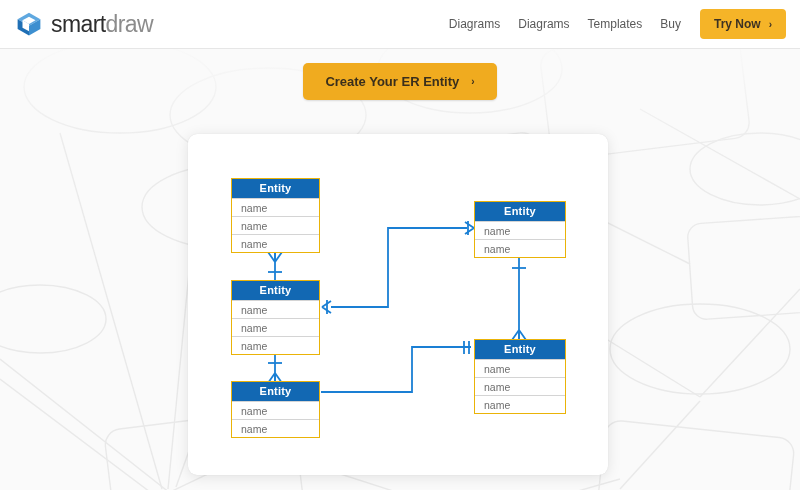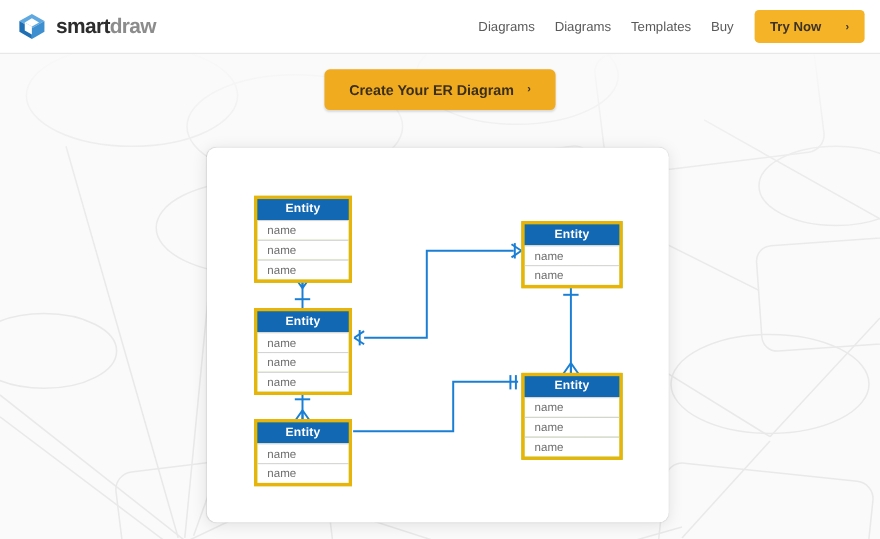--- a/index.html
+++ b/index.html
@@ -17,24 +17,24 @@
     width: 800px; height: 49px;
     background: #ffffff;
     border-bottom: 1px solid #e6e6e6;
     display: flex; align-items: center;
     z-index: 40;
   }
   .brand { display: flex; align-items: center; margin-left: 16px; }
   .brand-mark { width: 26px; height: 26px; flex: 0 0 26px; }
   .brand-text {
     margin-left: 9px;
-    font-size: 19px;
+    font-size: 23px;
     letter-spacing: -0.6px;
     line-height: 1;
-    font-weight: 700;
+    font-weight: 400;
   }
   .brand-text .smart { color: #2d2d2d; }
   .brand-text .draw  { color: #8c8c8c; }
 
   .nav { margin-left: auto; display: flex; align-items: center; margin-right: 14px; }
   .nav-item {
     font-size: 12px;
     color: #5a5a5a;
     padding: 6px 9px;
     cursor: pointer;
@@ -43,21 +43,21 @@
   .btn-try {
     margin-left: 10px;
     background: #f5b428;
     color: #3d3223;
     font-size: 12px;
     font-weight: bold;
     border: none;
     border-radius: 4px;
     padding: 8px 14px;
     cursor: pointer;
-    display: flex; align-items: center; gap: 22px;
+    display: flex; align-items: center; gap: 8px;
     white-space: nowrap;
   }
   .chev { font-size: 10px; font-weight: bold; }
 
   
   .bg-wrap {
     position: absolute; top: 49px; left: 0;
     width: 800px; height: 441px;
     background: #fafafa;
     overflow: hidden;
@@ -98,22 +98,22 @@
     border-radius: 9px;
     box-shadow: 0 2px 14px rgba(0,0,0,0.10), 0 0 1px rgba(0,0,0,0.12);
     z-index: 20;
   }
   .diagram-svg { position: absolute; left: 0; top: 0; z-index: 25; pointer-events: none; }
 
   
   .entity {
     position: absolute;
     z-index: 26;
-    background: #84cc16;
-    border: 3px solid #eab308;
+    background: #f97316;
+    border: 1px solid #eab308;
     font-size: 10.5px;
   }
   .entity-head {
     background: #1268b3;
     color: #ffffff;
     font-weight: bold;
     font-size: 11px;
     text-align: center;
     height: 19px;
     line-height: 19px;
@@ -194,21 +194,21 @@
       <span class="nav-item">Buy</span>
       <button class="btn-try">
         <span>Try Now</span>
         <span class="chev">›</span>
       </button>
     </nav>
   </header>
 
   <div class="cta-row">
     <button class="btn-cta">
-      <span>Create Your ER Diagram</span>
+      <span>Create Your ER Entity</span>
       <span class="chev">›</span>
     </button>
   </div>
 
   <div class="canvas-card"></div>
 
   <svg class="diagram-svg" width="800" height="490" viewBox="0 0 800 490" xmlns="http://www.w3.org/2000/svg">
     <g stroke="#1a7fd4" stroke-width="1.8" fill="none" stroke-linecap="butt">
 
       <path d="M275 280 L275 253"></path>

